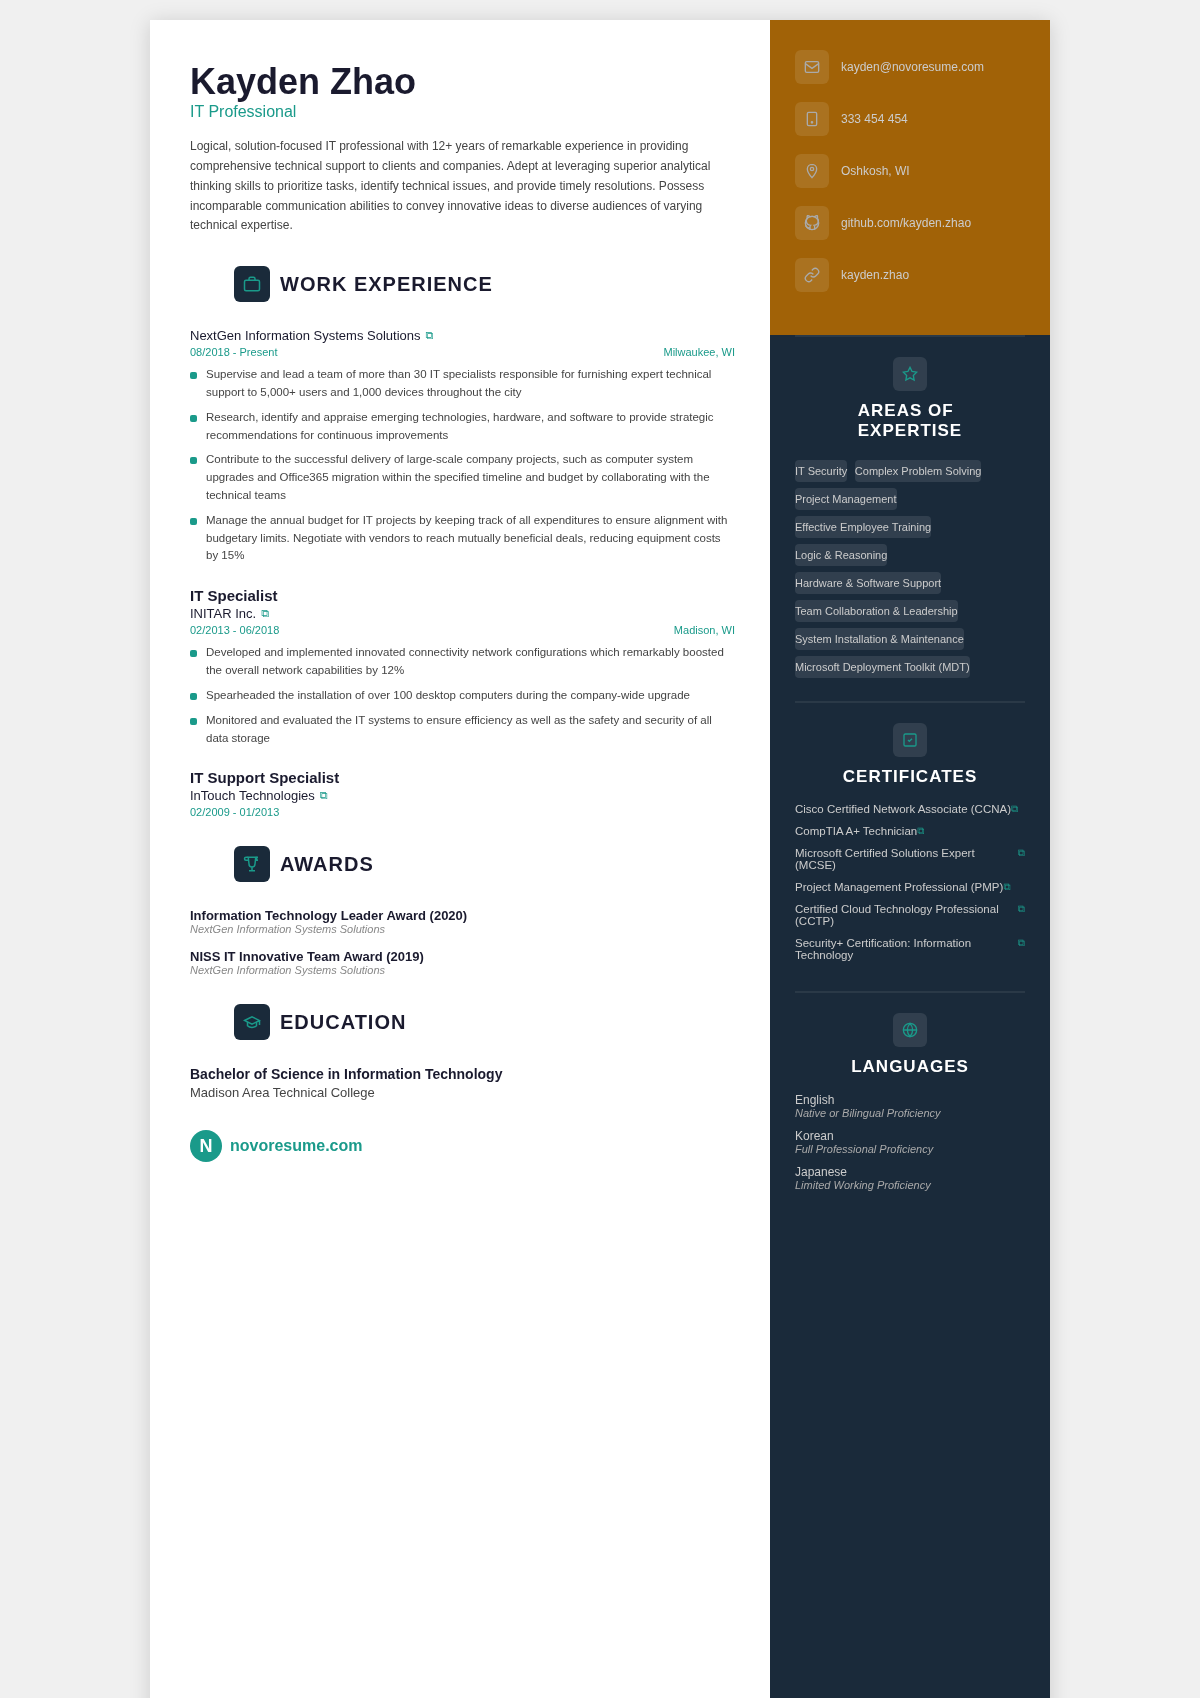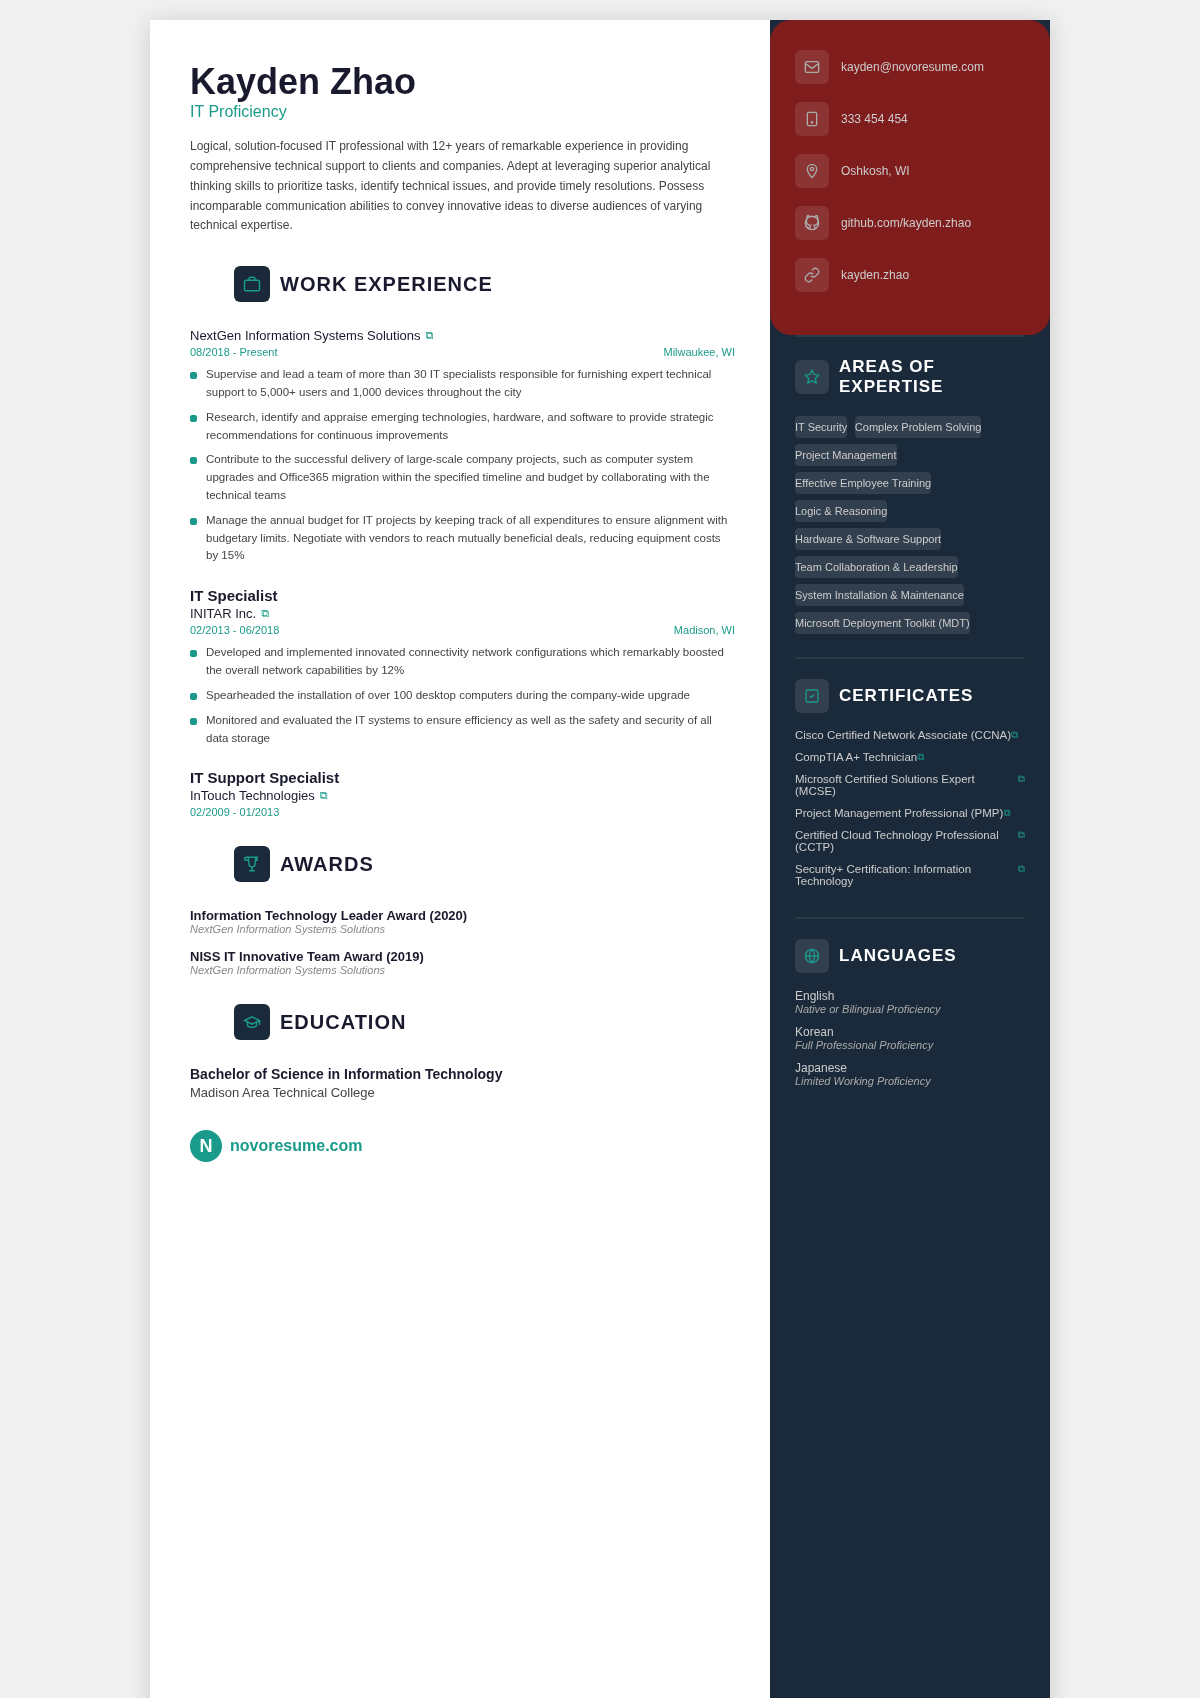--- a/index.html
+++ b/index.html
@@ -171,23 +171,22 @@
       color: #1a9a8a;
     }
     
     .right-col {
       width: 280px;
       background: #1a2a3a;
       padding: 0;
       flex-shrink: 0;
     }
     .contact-section {
-      background: #7f1d1d;
+      background: #a16207;
       padding: 30px 25px 25px 25px;
-      border-radius: 21px;
     }
     .contact-item {
       display: flex;
       align-items: center;
       gap: 12px;
       margin-bottom: 18px;
     }
     .contact-icon {
       width: 34px;
       height: 34px;
@@ -205,20 +204,21 @@
       color: #ccc;
     }
     .right-section {
       padding: 20px 25px;
     }
     .right-section-header {
       display: flex;
       align-items: center;
       gap: 10px;
       margin-bottom: 16px;
+      flex-direction: column;
     }
     .right-section-icon {
       width: 34px;
       height: 34px;
       background: rgba(255,255,255,0.1);
       border-radius: 6px;
       display: flex;
       align-items: center;
       justify-content: center;
       color: #1a9a8a;
@@ -271,21 +271,21 @@
       margin: 0 25px;
     }
   </style>
 </head>
 <body>
 
 <div class="resume">
 
   <div class="left-col">
     <h1 class="name">Kayden Zhao</h1>
-    <div class="title">IT Proficiency</div>
+    <div class="title">IT Professional</div>
     <p class="summary">Logical, solution-focused IT professional with 12+ years of remarkable experience in providing comprehensive technical support to clients and companies. Adept at leveraging superior analytical thinking skills to prioritize tasks, identify technical issues, and provide timely resolutions. Possess incomparable communication abilities to convey innovative ideas to diverse audiences of varying technical expertise.</p>
 
     <div class="section">
       <div class="section-header">
         <div class="section-icon">
           <svg width="18" height="18" viewBox="0 0 24 24" fill="none" stroke="#1a9a8a" stroke-width="2">
             <rect x="2" y="7" width="20" height="14" rx="2"></rect>
               <path d="M16 7V5a2 2 0 0 0-2-2h-4a2 2 0 0 0-2 2v2"></path>
           </svg>
         </div>

